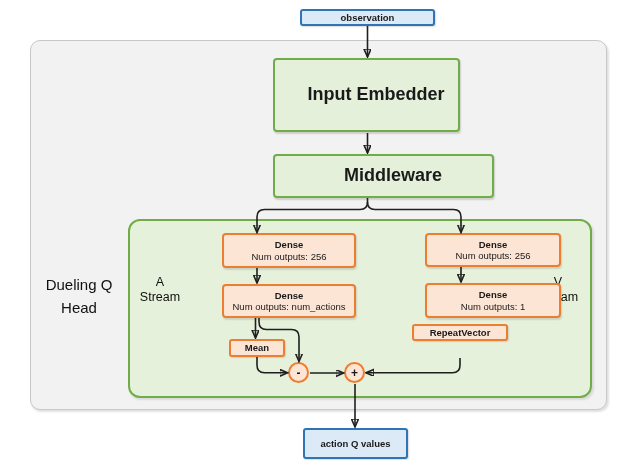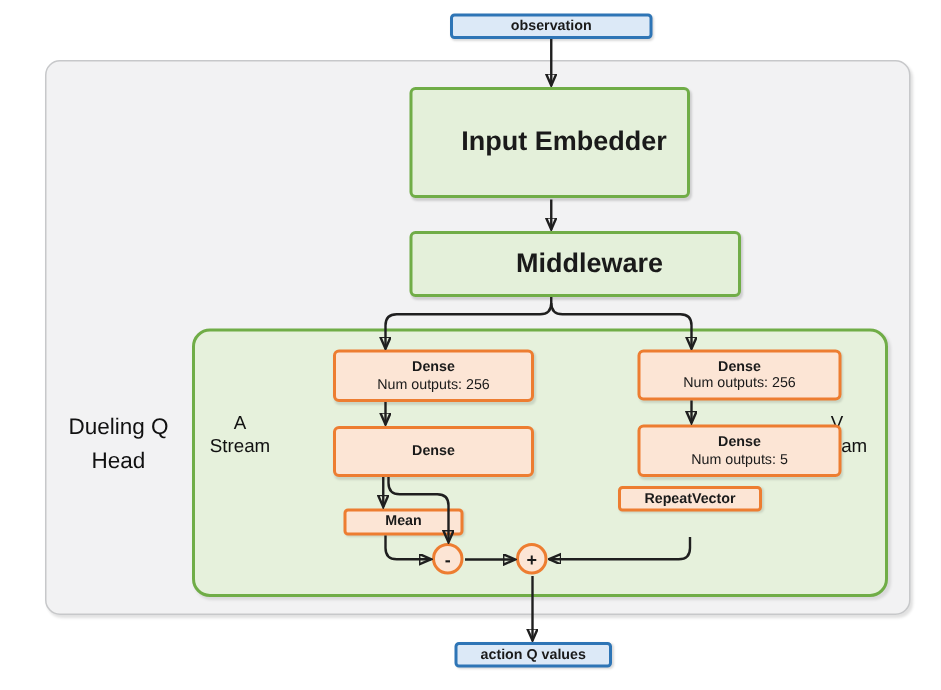--- a/index.html
+++ b/index.html
@@ -98,25 +98,25 @@
   .a-stream { left: 128px; }
   .v-stream { left: 526px; }
   
   .n-observation   { left: 300px; top: 9px;   width: 135px; height: 17px; }
   .n-embedder      { left: 273px; top: 58px;  width: 187px; height: 74px; }
   .n-middleware    { left: 273px; top: 154px; width: 221px; height: 44px; }
   .n-dense-a1      { left: 190px; top: 233px; width: 134px; height: 35px; }
   .n-dense-a2      { left: 190px; top: 284px; width: 134px; height: 34px; }
   .n-dense-v1      { left: 393px; top: 233px; width: 136px; height: 34px; }
   .n-dense-v2      { left: 393px; top: 283px; width: 136px; height: 35px; }
-  .n-mean          { left: 229px; top: 339px; width: 80px;  height: 18px; }
+  .n-mean          { left: 229px; top: 339px; width: 56px;  height: 18px; }
   .n-repeatvector  { left: 412px; top: 324px; width: 96px;  height: 17px; text-align: center; }
   .n-minus         { left: 288px; top: 362px; }
   .n-plus          { left: 344px; top: 362px; }
-  .n-action        { left: 303px; top: 428px; width: 105px; height: 17px; }
+  .n-action        { left: 303px; top: 428px; width: 105px; height: 31px; }
   svg.wires { position: absolute; left: 0; top: 0; pointer-events: none; }
   svg.wires path { fill: none; stroke: #1f1f1f; stroke-width: 1.6; }
 </style>
 </head>
 <body>
 
 <div class="canvas">
 
   <div class="container-gray"></div>
 
@@ -141,30 +141,31 @@
 
   <div class="node green-box n-middleware">Middleware</div>
 
   <div class="node orange-box n-dense-a1">
     <div class="t1">Dense</div>
     <div class="t2">Num outputs: 256</div>
   </div>
 
   <div class="node orange-box n-dense-a2">
     <div class="t1">Dense</div>
+    <div class="t2">Num outputs: num_actions</div>
   </div>
 
   <div class="node orange-box n-dense-v1">
     <div class="t1">Dense</div>
     <div class="t2">Num outputs: 256</div>
   </div>
 
   <div class="node orange-box n-dense-v2">
     <div class="t1">Dense</div>
-    <div class="t2">Num outputs: 5</div>
+    <div class="t2">Num outputs: 1</div>
   </div>
 
   <div class="node orange-small n-mean">Mean</div>
 
   <div class="node orange-small n-repeatvector">RepeatVector</div>
 
   <div class="op-circle n-minus">-</div>
 
   <div class="op-circle n-plus">+</div>
 

